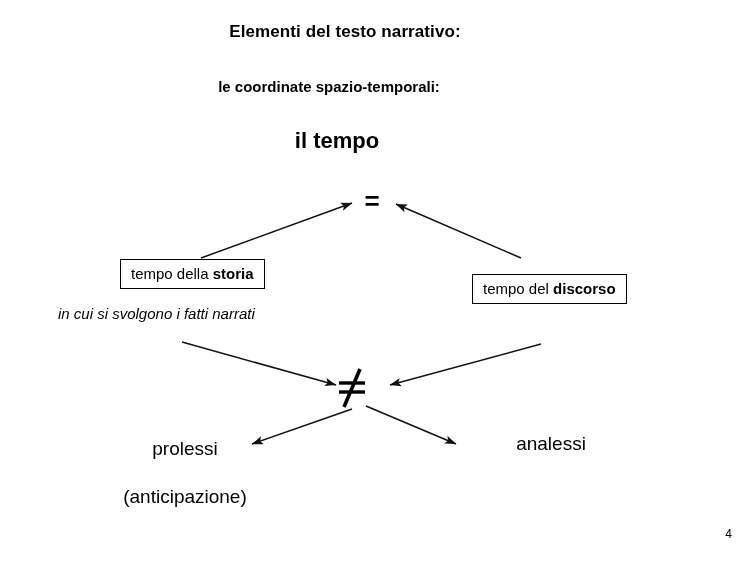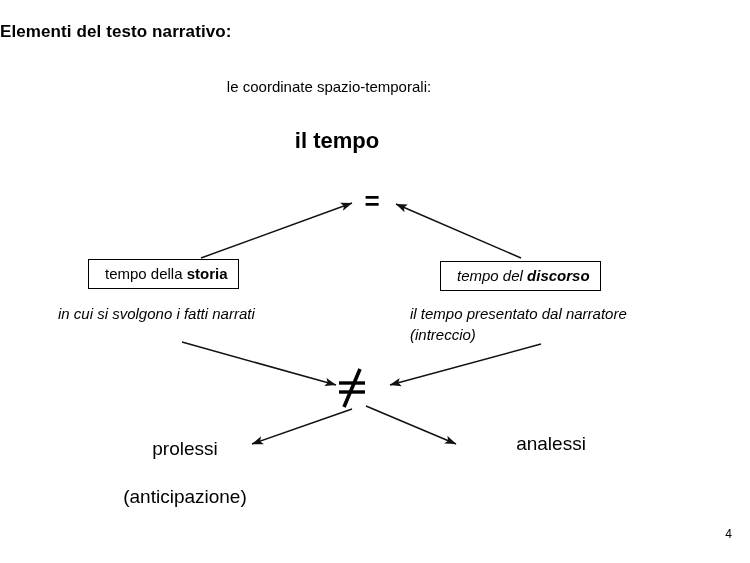--- a/index.html
+++ b/index.html
@@ -18,33 +18,33 @@
     background: #ffffff;
     overflow: hidden;
   }
 
   
   .slide-title {
     position: absolute;
     left: 0;
     top: 22px;
     width: 690px;
-    text-align: left;
+    text-align: center;
     font-size: 17px;
     font-weight: bold;
     letter-spacing: 0.1px;
   }
   .slide-subtitle {
     position: absolute;
     left: 0;
     top: 78px;
     width: 658px;
     text-align: center;
     font-size: 15px;
-    font-weight: normal;
+    font-weight: bold;
   }
   .slide-topic {
     position: absolute;
     left: 0;
     top: 128px;
     width: 674px;
     text-align: center;
     font-size: 22px;
     font-weight: bold;
   }
@@ -67,27 +67,28 @@
     width: 44px;
     height: 44px;
   }
 
   
   .concept-box {
     position: absolute;
     border: 1px solid #000000;
     background: #ffffff;
     font-size: 15px;
-    padding: 5px 10px 6px 16px;
+    padding: 5px 10px 6px 10px;
     white-space: nowrap;
     line-height: 17px;
+    margin-left: 32px;
   }
   .concept-box .strong { font-weight: bold; }
   #box-storia   { left: 88px;  top: 259px; }
-  #box-discorso { left: 440px; top: 261px; font-style: italic; }
+  #box-discorso { left: 440px; top: 274px; }
 
   
   .desc {
     position: absolute;
     font-size: 15px;
     font-style: italic;
     line-height: 21px;
     white-space: nowrap;
     margin-left: 13px;
   }
@@ -170,24 +171,20 @@
   </div>
 
   <div class="concept-box" id="box-discorso">
     <span>tempo del </span><span class="strong">discorso</span>
   </div>
 
   <div class="desc" id="desc-storia">
     <div>in cui si svolgono i fatti narrati</div>
   </div>
 
-  <div class="desc" id="desc-discorso">
-    <div>il tempo presentato dal narratore</div>
-    <div>(intreccio)</div>
-  </div>
 
   <div class="term" id="term-prolessi">
     <span class="term-main">prolessi</span>
     <span class="term-paren">(anticipazione)</span>
   </div>
 
   <div class="term" id="term-analessi">
     <span class="term-main">analessi</span>
   </div>
 

